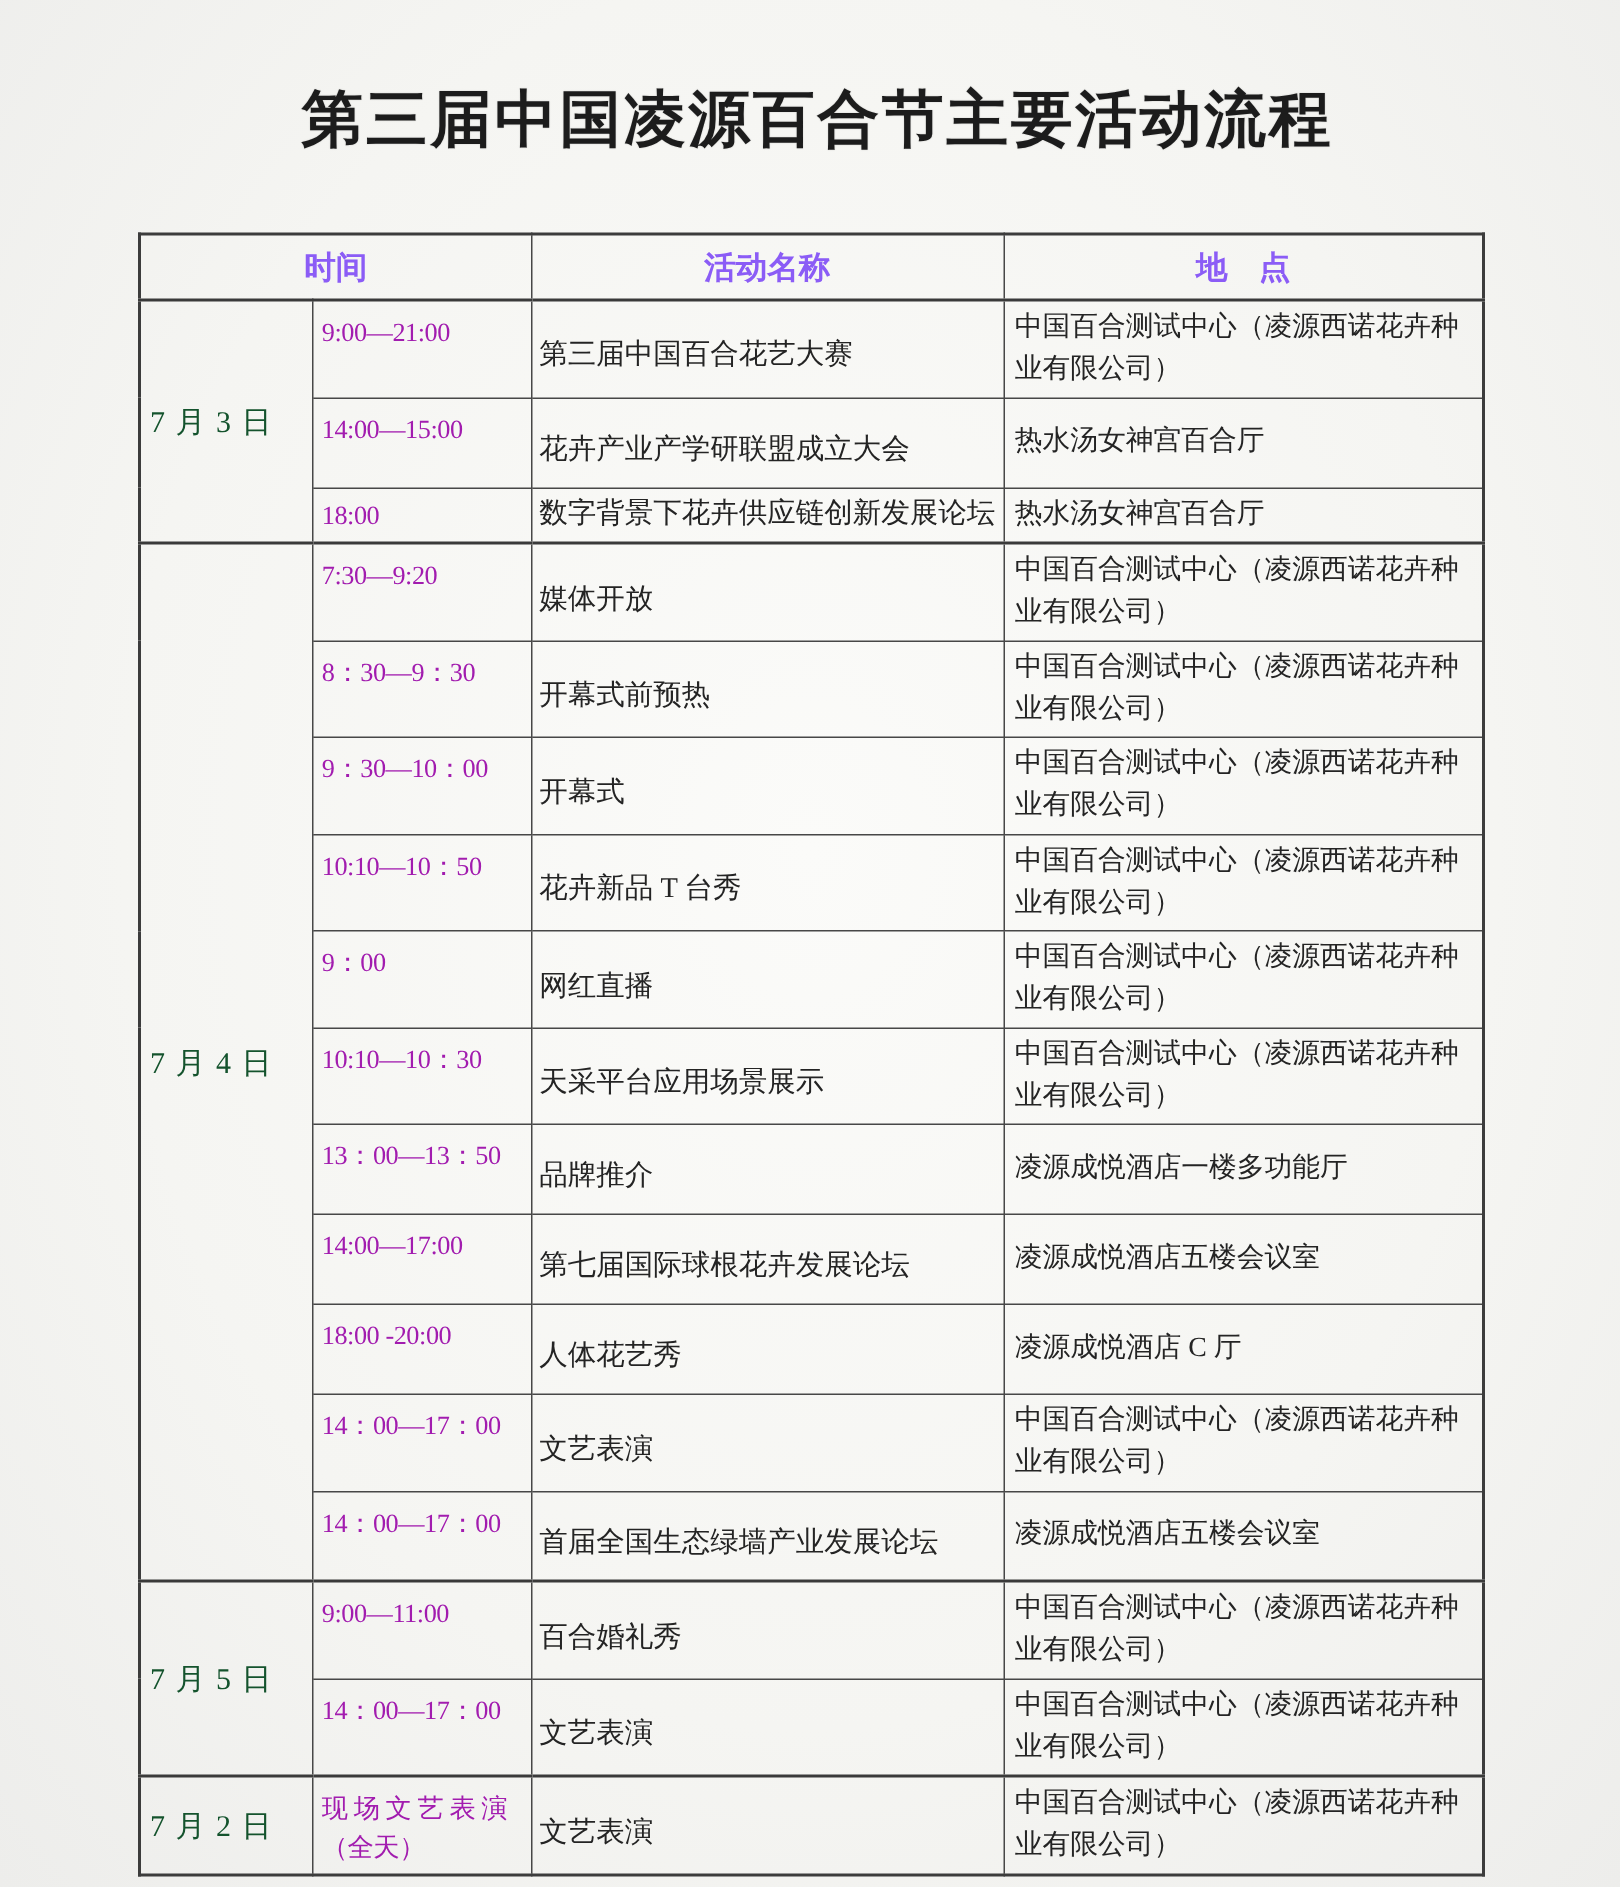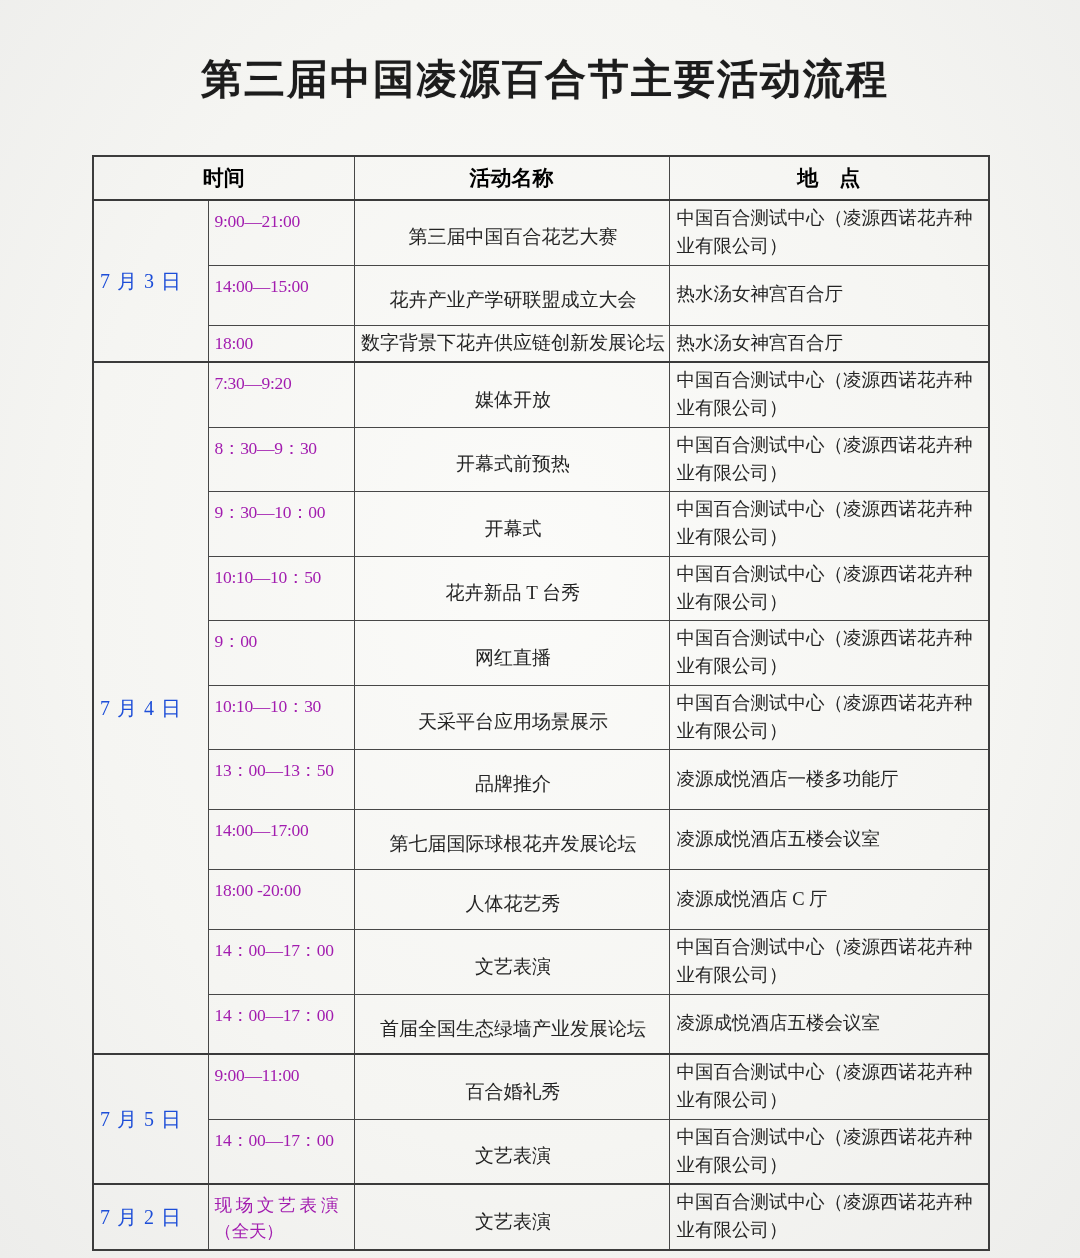--- a/index.html
+++ b/index.html
@@ -46,52 +46,52 @@
     border: 2.5px solid #3c3c3c;
   }
   thead th {
     border-bottom-width: 2.5px;
     border-bottom-color: #3a3a3a;
     font-size: 21px;
     font-weight: bold;
     text-align: center;
     height: 38px;
     padding: 2px 4px;
-    color: #000000;
+    color: #8b5cf6;
   }
   tr.section-start td {
     border-top-width: 2.5px;
     border-top-color: #3a3a3a;
   }
   tbody tr { height: 60px; }
   tbody tr.compact { height: 34px; }
 
   td.date-cell {
     text-align: left;
     vertical-align: middle;
     padding: 2px 2px 2px 6px;
     font-size: 20px;
     letter-spacing: 1px;
     white-space: nowrap;
-    color: #1d4ed8;
+    color: #14532d;
   }
   td.time-cell {
     vertical-align: top;
     text-align: left;
     padding: 8px 0 2px 6px;
     font-size: 17.5px;
     letter-spacing: -0.3px;
     white-space: pre-line;
     line-height: 1.45;
     color: #a21caf;
   }
   tbody tr.compact td.time-cell { padding-top: 5px; }
   td.activity-cell {
     vertical-align: middle;
-    text-align: center;
+    text-align: left;
     padding: 14px 2px 4px 5px;
     font-size: 19px;
     line-height: 1.3;
     color: #242424;
   }
   tbody tr.compact td.activity-cell { padding-top: 4px; }
   td.location-cell {
     vertical-align: middle;
     text-align: left;
     padding: 4px 12px 4px 7px;

